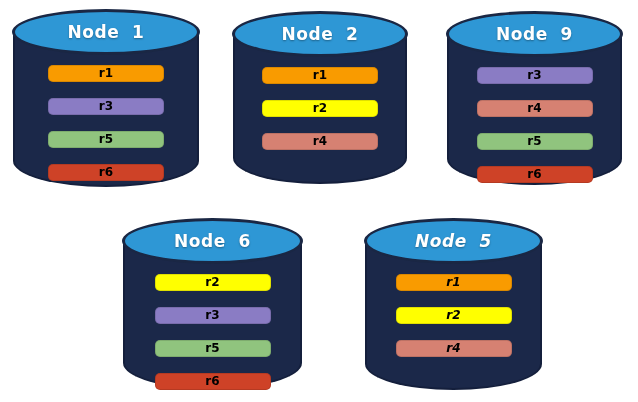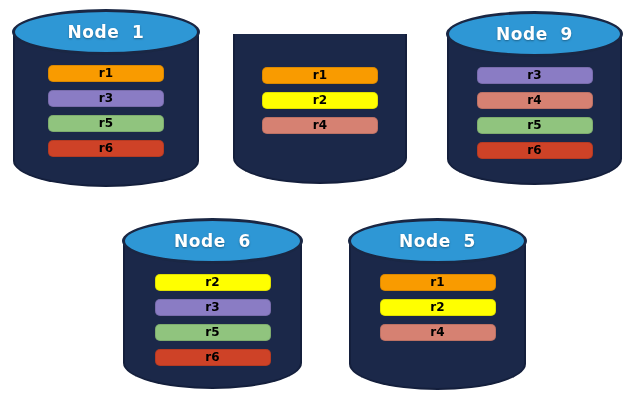--- a/index.html
+++ b/index.html
@@ -57,21 +57,21 @@
   }
   .bars {
     position: absolute;
     left: 0;
     right: 0;
     top: 56px;
     z-index: 3;
     display: flex;
     flex-direction: column;
     align-items: center;
-    gap: 8px;
+    gap: 16px;
   }
   .bar {
     width: 116px;
     height: 17px;
     border-radius: 5px;
     color: var(--replica-text, #000000);
     font-size: 12px;
     font-weight: bold;
     line-height: 17px;
     text-align: center;
@@ -91,20 +91,23 @@
     <div class="bars">
         <div class="bar" style="background: rgb(249, 155, 0);">r1</div>
         <div class="bar" style="background: rgb(138, 124, 196);">r3</div>
         <div class="bar" style="background: rgb(144, 196, 126);">r5</div>
         <div class="bar" style="background: rgb(206, 66, 39);">r6</div>
       </div>
   </div>
 
   <div class="node" style="left:232px; top:11px; width:176px; height:173px;">
     <div class="cyl-body"></div>
+    <div class="cyl-top">
+      <span class="node-label">Node  2</span>
+    </div>
     <div class="bars">
         <div class="bar" style="background: rgb(249, 155, 0);">r1</div>
         <div class="bar" style="background: rgb(255, 255, 0);">r2</div>
         <div class="bar" style="background: rgb(214, 129, 114);">r4</div>
       </div>
   </div>
 
   <div class="node" style="left:446px; top:11px; width:177px; height:174px;">
     <div class="cyl-body"></div>
     <div class="cyl-top">
@@ -124,21 +127,21 @@
       <span class="node-label">Node  6</span>
     </div>
     <div class="bars">
         <div class="bar" style="background: rgb(255, 255, 0);">r2</div>
         <div class="bar" style="background: rgb(138, 124, 196);">r3</div>
         <div class="bar" style="background: rgb(144, 196, 126);">r5</div>
         <div class="bar" style="background: rgb(206, 66, 39);">r6</div>
       </div>
   </div>
 
-  <div class="node" style="left:348px; top:218px; width:179px; height:172px;">
+  <div class="node" style="left:364px; top:218px; width:179px; height:172px;font-style:italic;">
     <div class="cyl-body"></div>
     <div class="cyl-top">
       <span class="node-label">Node  5</span>
     </div>
     <div class="bars">
         <div class="bar" style="background: rgb(249, 155, 0);">r1</div>
         <div class="bar" style="background: rgb(255, 255, 0);">r2</div>
         <div class="bar" style="background: rgb(214, 129, 114);">r4</div>
       </div>
   </div>

